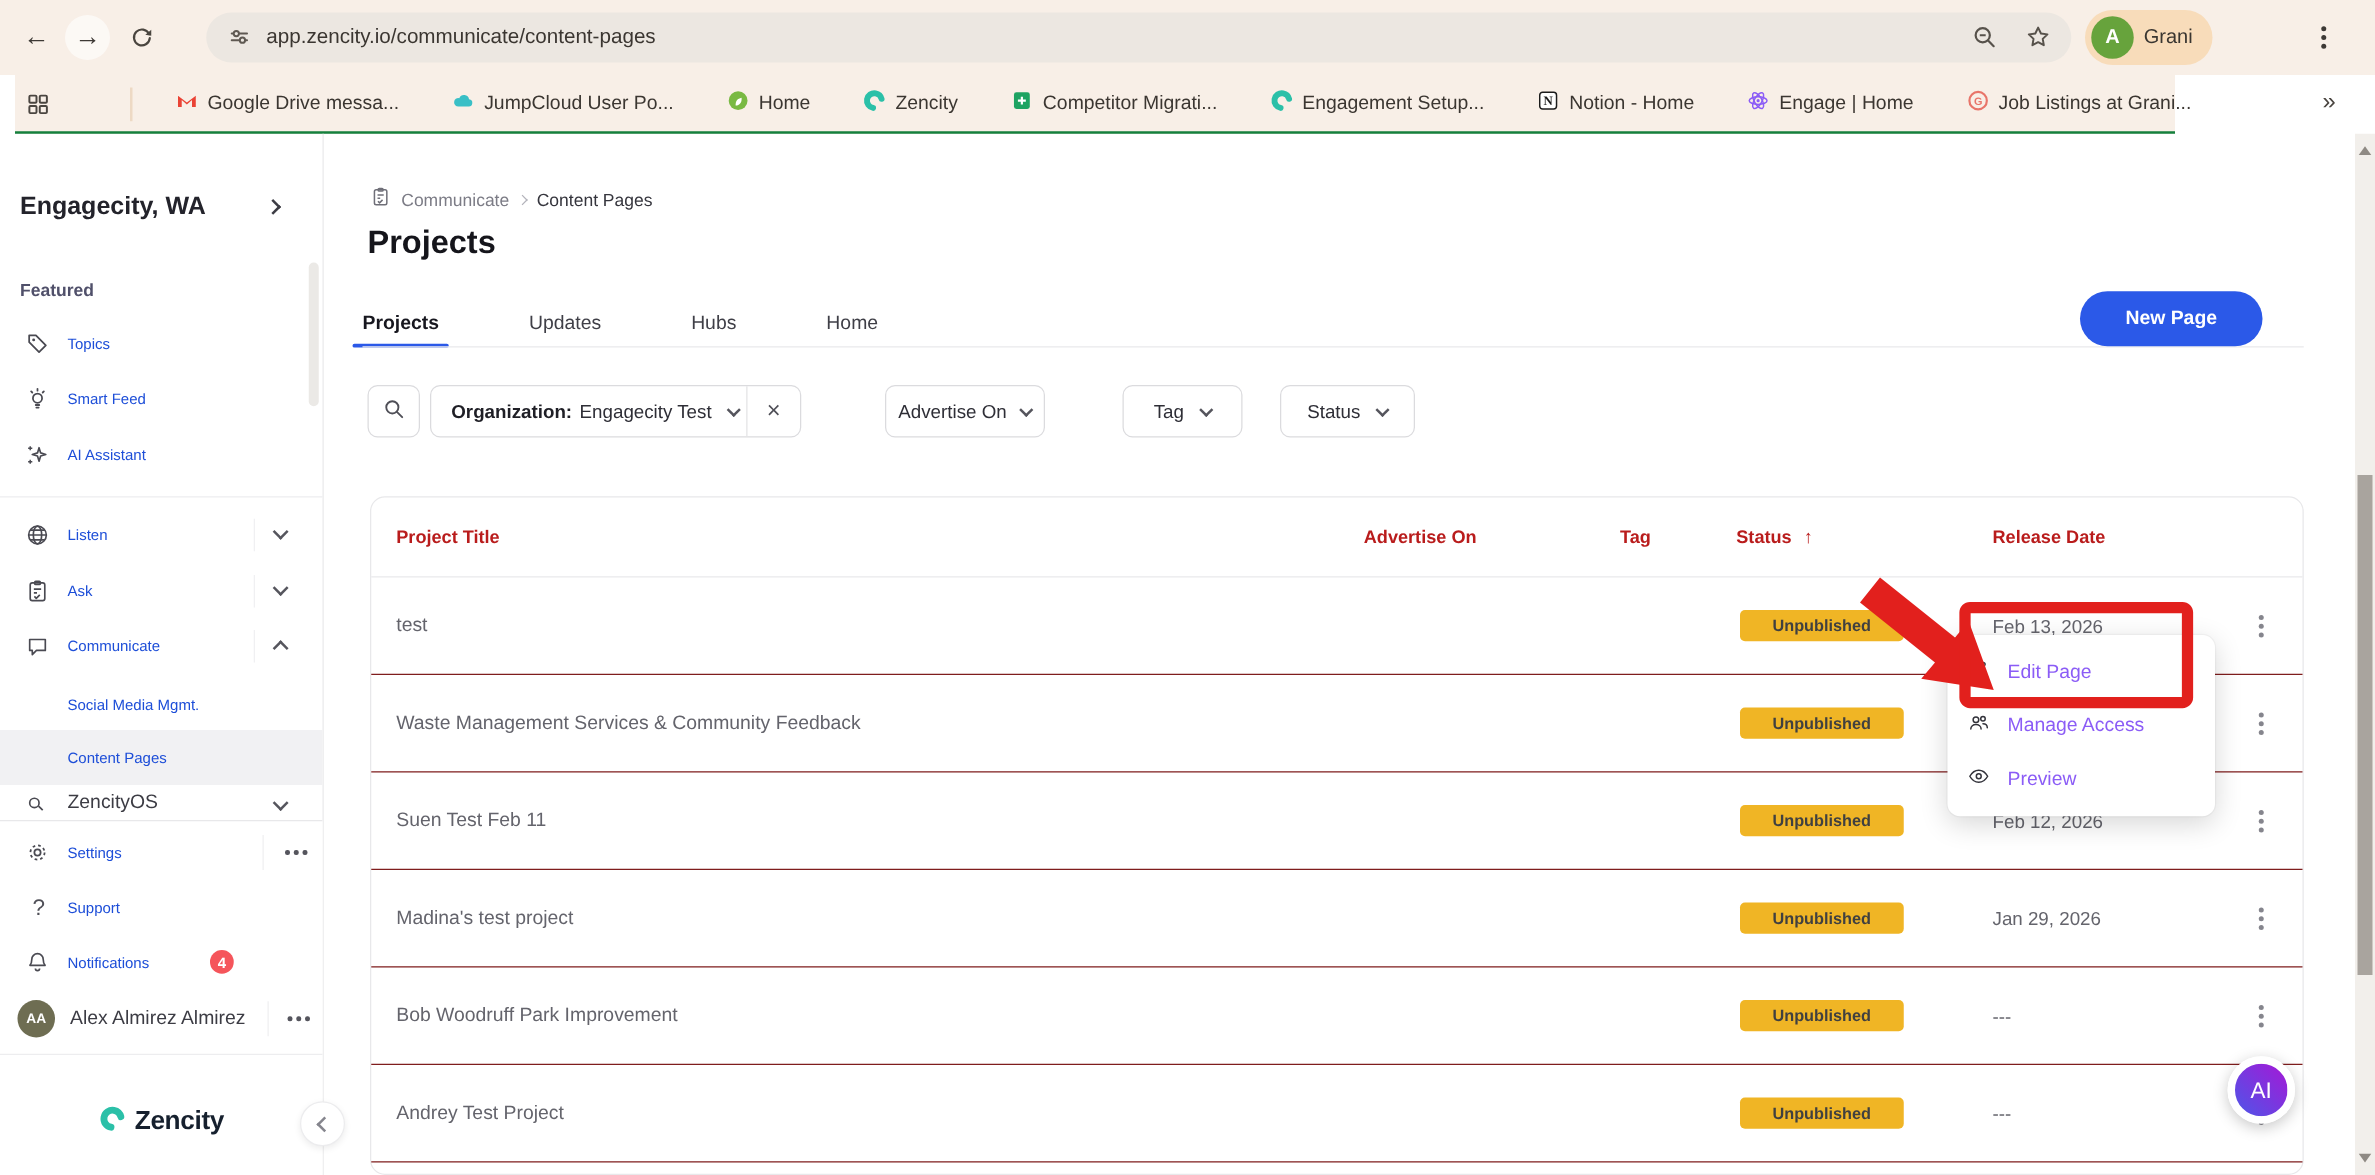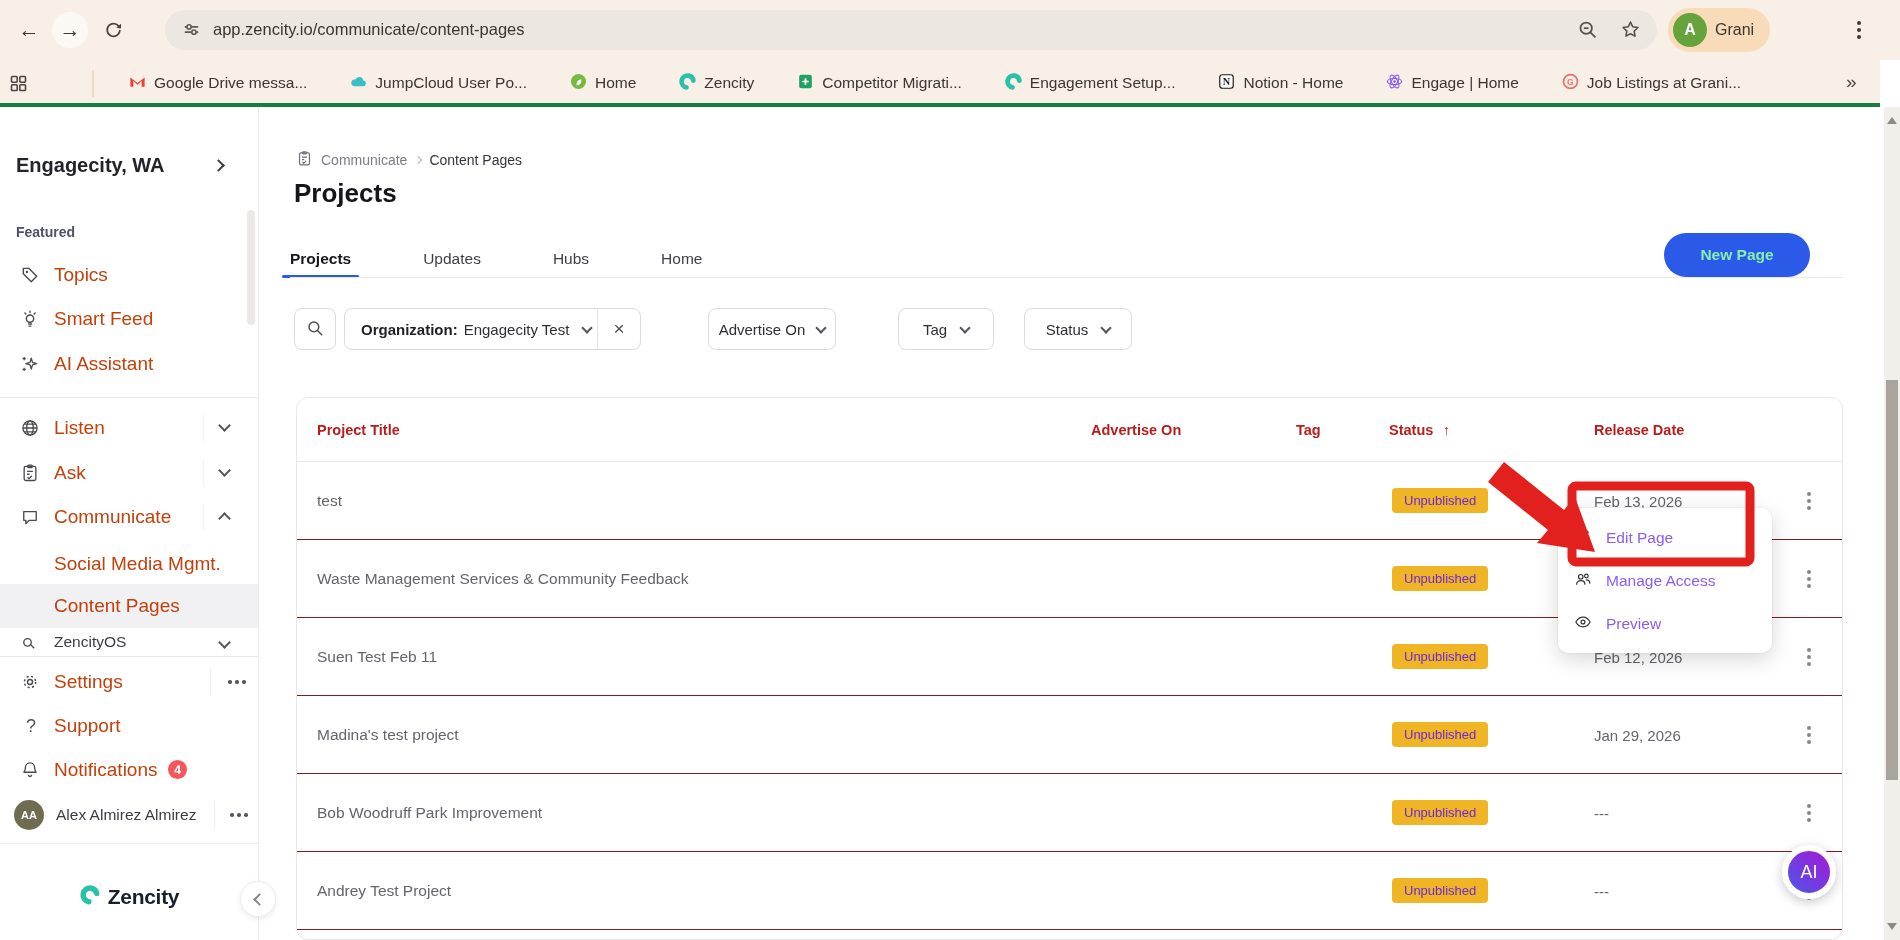--- a/index.html
+++ b/index.html
@@ -14,37 +14,37 @@
   .chev.up{transform:rotate(-135deg)}
   .chev.right{transform:rotate(-45deg)}
   .chev.left{transform:rotate(135deg)}
   .chev.sm{width:6px;height:6px;border-width:1.6px;border-color:#b3b3bb}
   
   .dot{width:4px;height:4px;border-radius:50%;background:#85858d}
   .vdots{display:flex;flex-direction:column;gap:3px;align-items:center;justify-content:center}
   .hdots{display:flex;gap:3.5px;align-items:center}
   
   .chrome{left:0;top:0;width:1900px;height:60px;background:var(--c-chrome_cream,#F8EFE7)}
-  .bmbar{left:0;top:60px;width:1880px;height:47px;background:var(--c-chrome_cream,#F8EFE7);border-bottom:4px solid #15803d}
+  .bmbar{left:12px;top:60px;width:1728px;height:47px;background:var(--c-chrome_cream,#F8EFE7);border-bottom:2px solid #15803d}
   .urlpill{left:165px;top:10px;width:1492px;height:40px;border-radius:20px;background:#ece7e1}
   .bm{display:flex;align-items:center;gap:7px;font-size:15.5px;color:#3b3631;white-space:nowrap}
   
   .sideitem{position:absolute;left:0;width:258px;display:flex;align-items:center;cursor:pointer}
-  .sideitem .lbl{position:absolute;left:54px;font-size:19px;color:#c2410c}
+  .sideitem .lbl{position:absolute;left:54px;font-size:12px;color:#1d4ed8}
   .navsep{position:absolute;left:203px;width:1px;height:26px;background:#f0f0f2}
   
   .chip{position:absolute;top:308px;height:42px;border:1px solid #dbdbde;border-radius:8px;background:#fff;
         display:flex;align-items:center;font-size:15px;color:#2e2e36;cursor:pointer}
   
   .card{position:absolute;left:296px;top:397px;width:1547px;height:543px;border:1px solid #e8e8ea;border-radius:12px;background:#fff}
   .hcell{position:absolute;top:0;height:64px;display:flex;align-items:center;font-size:14.5px;font-weight:700;color:#b91c1c}
   .row{position:absolute;left:0;width:1545px;height:78px;border-bottom:1px solid #7f1d1d}
   .rtitle{position:absolute;left:20px;top:0;height:78px;display:flex;align-items:center;font-size:15.5px;color:#64646c}
-  .badge{position:absolute;left:1095px;top:26px;height:25px;padding:0 12px;border-radius:4px;
-         background:var(--c-badge_amber,#F0B525);color:#6d28d9;font-size:13px;font-weight:400;
+  .badge{position:absolute;left:1095px;top:26px;height:25px;padding:0 26px;border-radius:4px;
+         background:var(--c-badge_amber,#F0B525);color:#404040;font-size:13px;font-weight:700;
          display:flex;align-items:center}
   .rdate{position:absolute;left:1297px;top:0;height:78px;display:flex;align-items:center;font-size:15px;color:#64646c}
   .kebab{position:absolute;left:1498px;top:25px;width:28px;height:28px;cursor:pointer}
   
   .menu{position:absolute;left:1558px;top:508px;width:214px;padding:8px 0;background:#fff;border-radius:10px;
         box-shadow:0 6px 22px rgba(0,0,0,.16),0 0 0 1px rgba(0,0,0,.03);z-index:30}
   .mitem{height:43px;display:flex;align-items:center;padding-left:16px;gap:14px;font-size:15.5px;color:#8b5cf6;cursor:pointer}
   .tab{position:relative;height:38px;display:flex;align-items:center;font-size:15.5px;color:#3f3f47;cursor:pointer;padding:0 8px}
   .tab.active{color:#17171f;font-weight:700}
   .tab.active::after{content:"";position:absolute;left:0;right:0;bottom:0;height:3px;border-radius:2px;
@@ -357,21 +357,21 @@
       </div>
     <div class="tab">
         <span>Hubs</span>
       </div>
     <div class="tab">
         <span>Home</span>
       </div>
   </div>
   <div class="a" style="left:290px;top:277px;width:1553px;height:1px;background:#e9e9eb"></div>
 
-  <div class="a flex" style="left:1664px;top:233px;width:146px;height:44px;border-radius:22px;background:var(--c-accent_blue,#2B59E8);color:#86efac;font-size:15.5px;font-weight:600;justify-content:center;cursor:pointer">New Page</div>
+  <div class="a flex" style="left:1664px;top:233px;width:146px;height:44px;border-radius:22px;background:var(--c-accent_blue,#2B59E8);color:#ffffff;font-size:15.5px;font-weight:600;justify-content:center;cursor:pointer">New Page</div>
 
   <div class="chip" style="left:294px;width:42px;justify-content:center">
     <span><svg width="18" height="18" viewBox="0 0 24 24">
           <circle cx="10.5" cy="10.5" r="6.5" fill="none" stroke="#4f4f57" stroke-width="2"></circle>
           <line x1="15.6" y1="15.6" x2="21" y2="21" stroke="#4f4f57" stroke-width="2" stroke-linecap="round"></line>
         </svg></span>
   </div>
   <div class="chip" style="left:344px;width:297px">
     <span style="margin-left:16px;font-weight:700;color:#1f1f26">Organization:</span>
     <span style="margin-left:6px">Engagecity Test</span>

